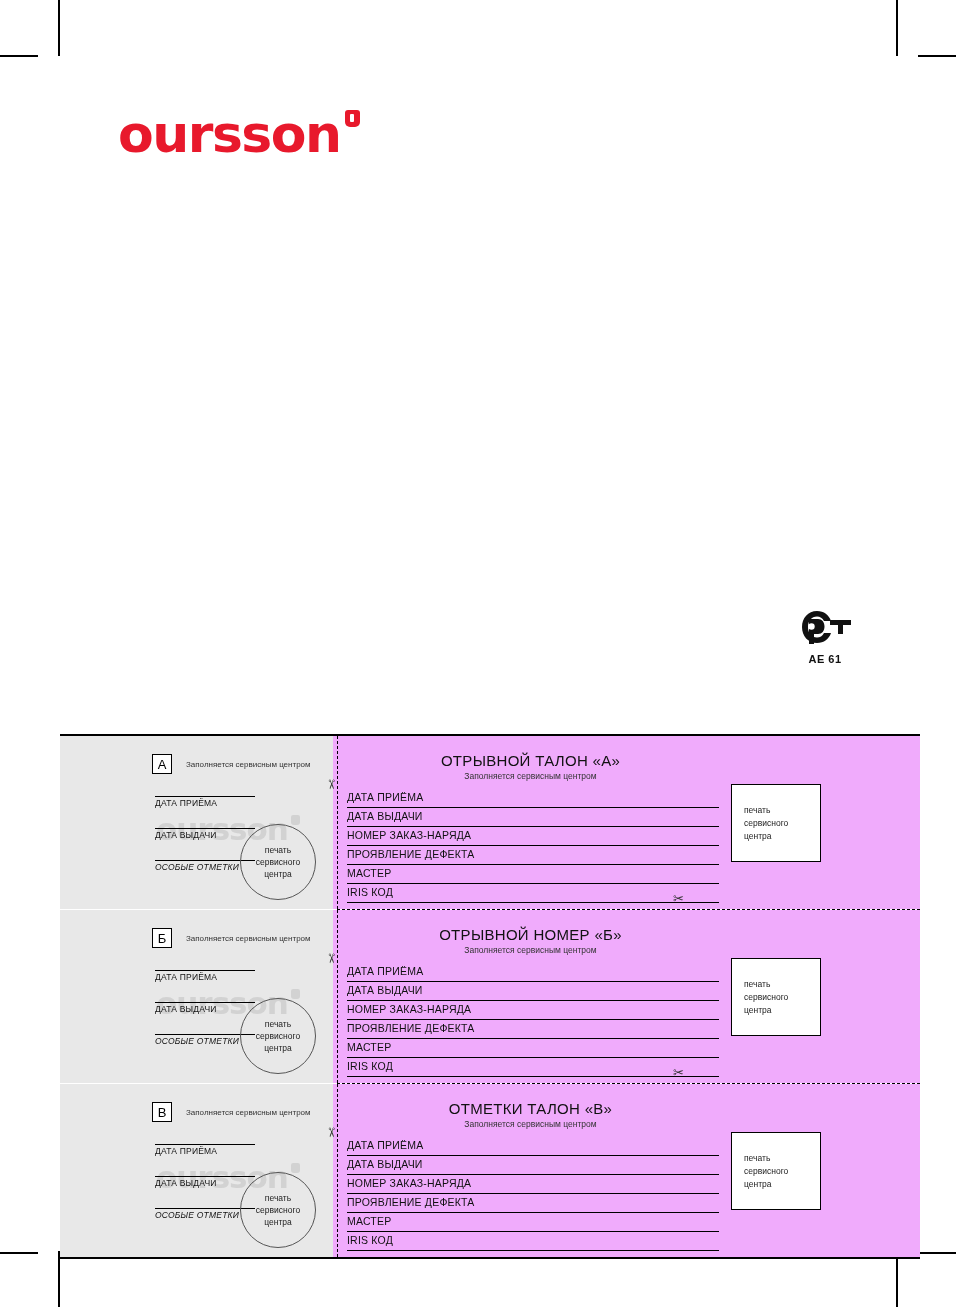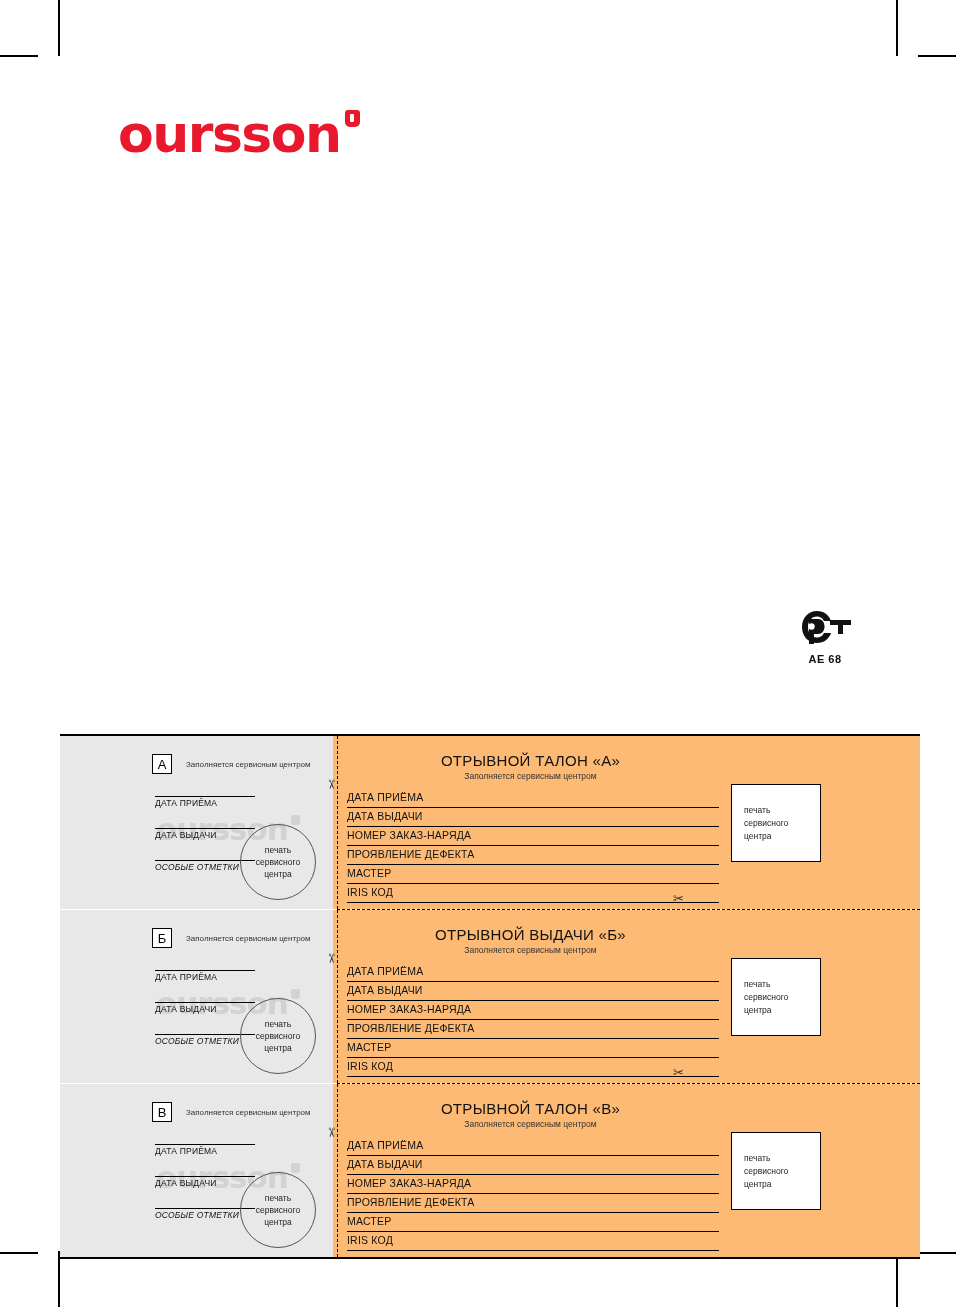--- a/index.html
+++ b/index.html
@@ -223,21 +223,21 @@
     font-size: 13px;
     line-height: 1;
     color: #333333;
     z-index: 4;
     transform: rotate(90deg);
   }
 
   
   .tear {
     flex: 1;
-    background: #fdba74;
+    background: #f0abfc;
     position: relative;
     padding-left: 14px;
   }
   .tear-title {
     text-align: center;
     font-size: 15px;
     letter-spacing: 0.3px;
     color: #111111;
     margin-top: 16px;
     padding-right: 206px;
@@ -308,21 +308,21 @@
 </div>
 
 <div class="cert">
   <svg width="56" height="38" viewBox="0 0 56 38">
     <path d="M20 3 C11 3 5 10 5 19 C5 28 11 35 20 35 C27 35 32 31 34 25 L27 25 C25.5 28 23 29.5 20 29.5 C14.5 29.5 11 25 11 19 C11 13 14.5 8.5 20 8.5 C23 8.5 25.5 10 27 13 L34 13 C32 7 27 3 20 3 Z" fill="#111111"></path>
     <path d="M12 10 L12 36 L17 36 L17 26 L21 26 C25 26 27.5 23 27.5 18.5 C27.5 14 25 11 21 11 L12 11 Z" fill="#111111"></path>
     <circle cx="14.5" cy="18.5" r="3.2" fill="#ffffff"></circle>
     <rect x="33" y="12" width="21" height="5" fill="#111111"></rect>
     <rect x="41" y="12" width="5" height="14" fill="#111111"></rect>
   </svg>
-  <div class="cert-label">AE 68</div>
+  <div class="cert-label">AE 61</div>
 </div>
 
 <div class="coupons">
 
   <div class="coupon">
     <div class="stub">
       <div class="watermark">
         <span>oursson</span>
         <span class="watermark-badge"></span>
       </div>
@@ -378,21 +378,21 @@
         <div class="stub-field">ОСОБЫЕ ОТМЕТКИ</div>
       </div>
       <div class="stamp-circle">
         <span>печать</span>
         <span>сервисного</span>
         <span>центра</span>
       </div>
       <div class="scissors-v">✂</div>
     </div>
     <div class="tear">
-      <div class="tear-title">ОТРЫВНОЙ ВЫДАЧИ «Б»</div>
+      <div class="tear-title">ОТРЫВНОЙ НОМЕР «Б»</div>
       <div class="tear-sub">Заполняется сервисным центром</div>
       <div class="tear-fields">
         <div class="tear-field">ДАТА ПРИЁМА</div>
         <div class="tear-field">ДАТА ВЫДАЧИ</div>
         <div class="tear-field">НОМЕР ЗАКАЗ-НАРЯДА</div>
         <div class="tear-field">ПРОЯВЛЕНИЕ ДЕФЕКТА</div>
         <div class="tear-field">МАСТЕР</div>
         <div class="tear-field">IRIS КОД</div>
       </div>
       <div class="stamp-box">
@@ -420,21 +420,21 @@
         <div class="stub-field">ОСОБЫЕ ОТМЕТКИ</div>
       </div>
       <div class="stamp-circle">
         <span>печать</span>
         <span>сервисного</span>
         <span>центра</span>
       </div>
       <div class="scissors-v">✂</div>
     </div>
     <div class="tear">
-      <div class="tear-title">ОТРЫВНОЙ ТАЛОН «В»</div>
+      <div class="tear-title">ОТМЕТКИ ТАЛОН «В»</div>
       <div class="tear-sub">Заполняется сервисным центром</div>
       <div class="tear-fields">
         <div class="tear-field">ДАТА ПРИЁМА</div>
         <div class="tear-field">ДАТА ВЫДАЧИ</div>
         <div class="tear-field">НОМЕР ЗАКАЗ-НАРЯДА</div>
         <div class="tear-field">ПРОЯВЛЕНИЕ ДЕФЕКТА</div>
         <div class="tear-field">МАСТЕР</div>
         <div class="tear-field">IRIS КОД</div>
       </div>
       <div class="stamp-box">

